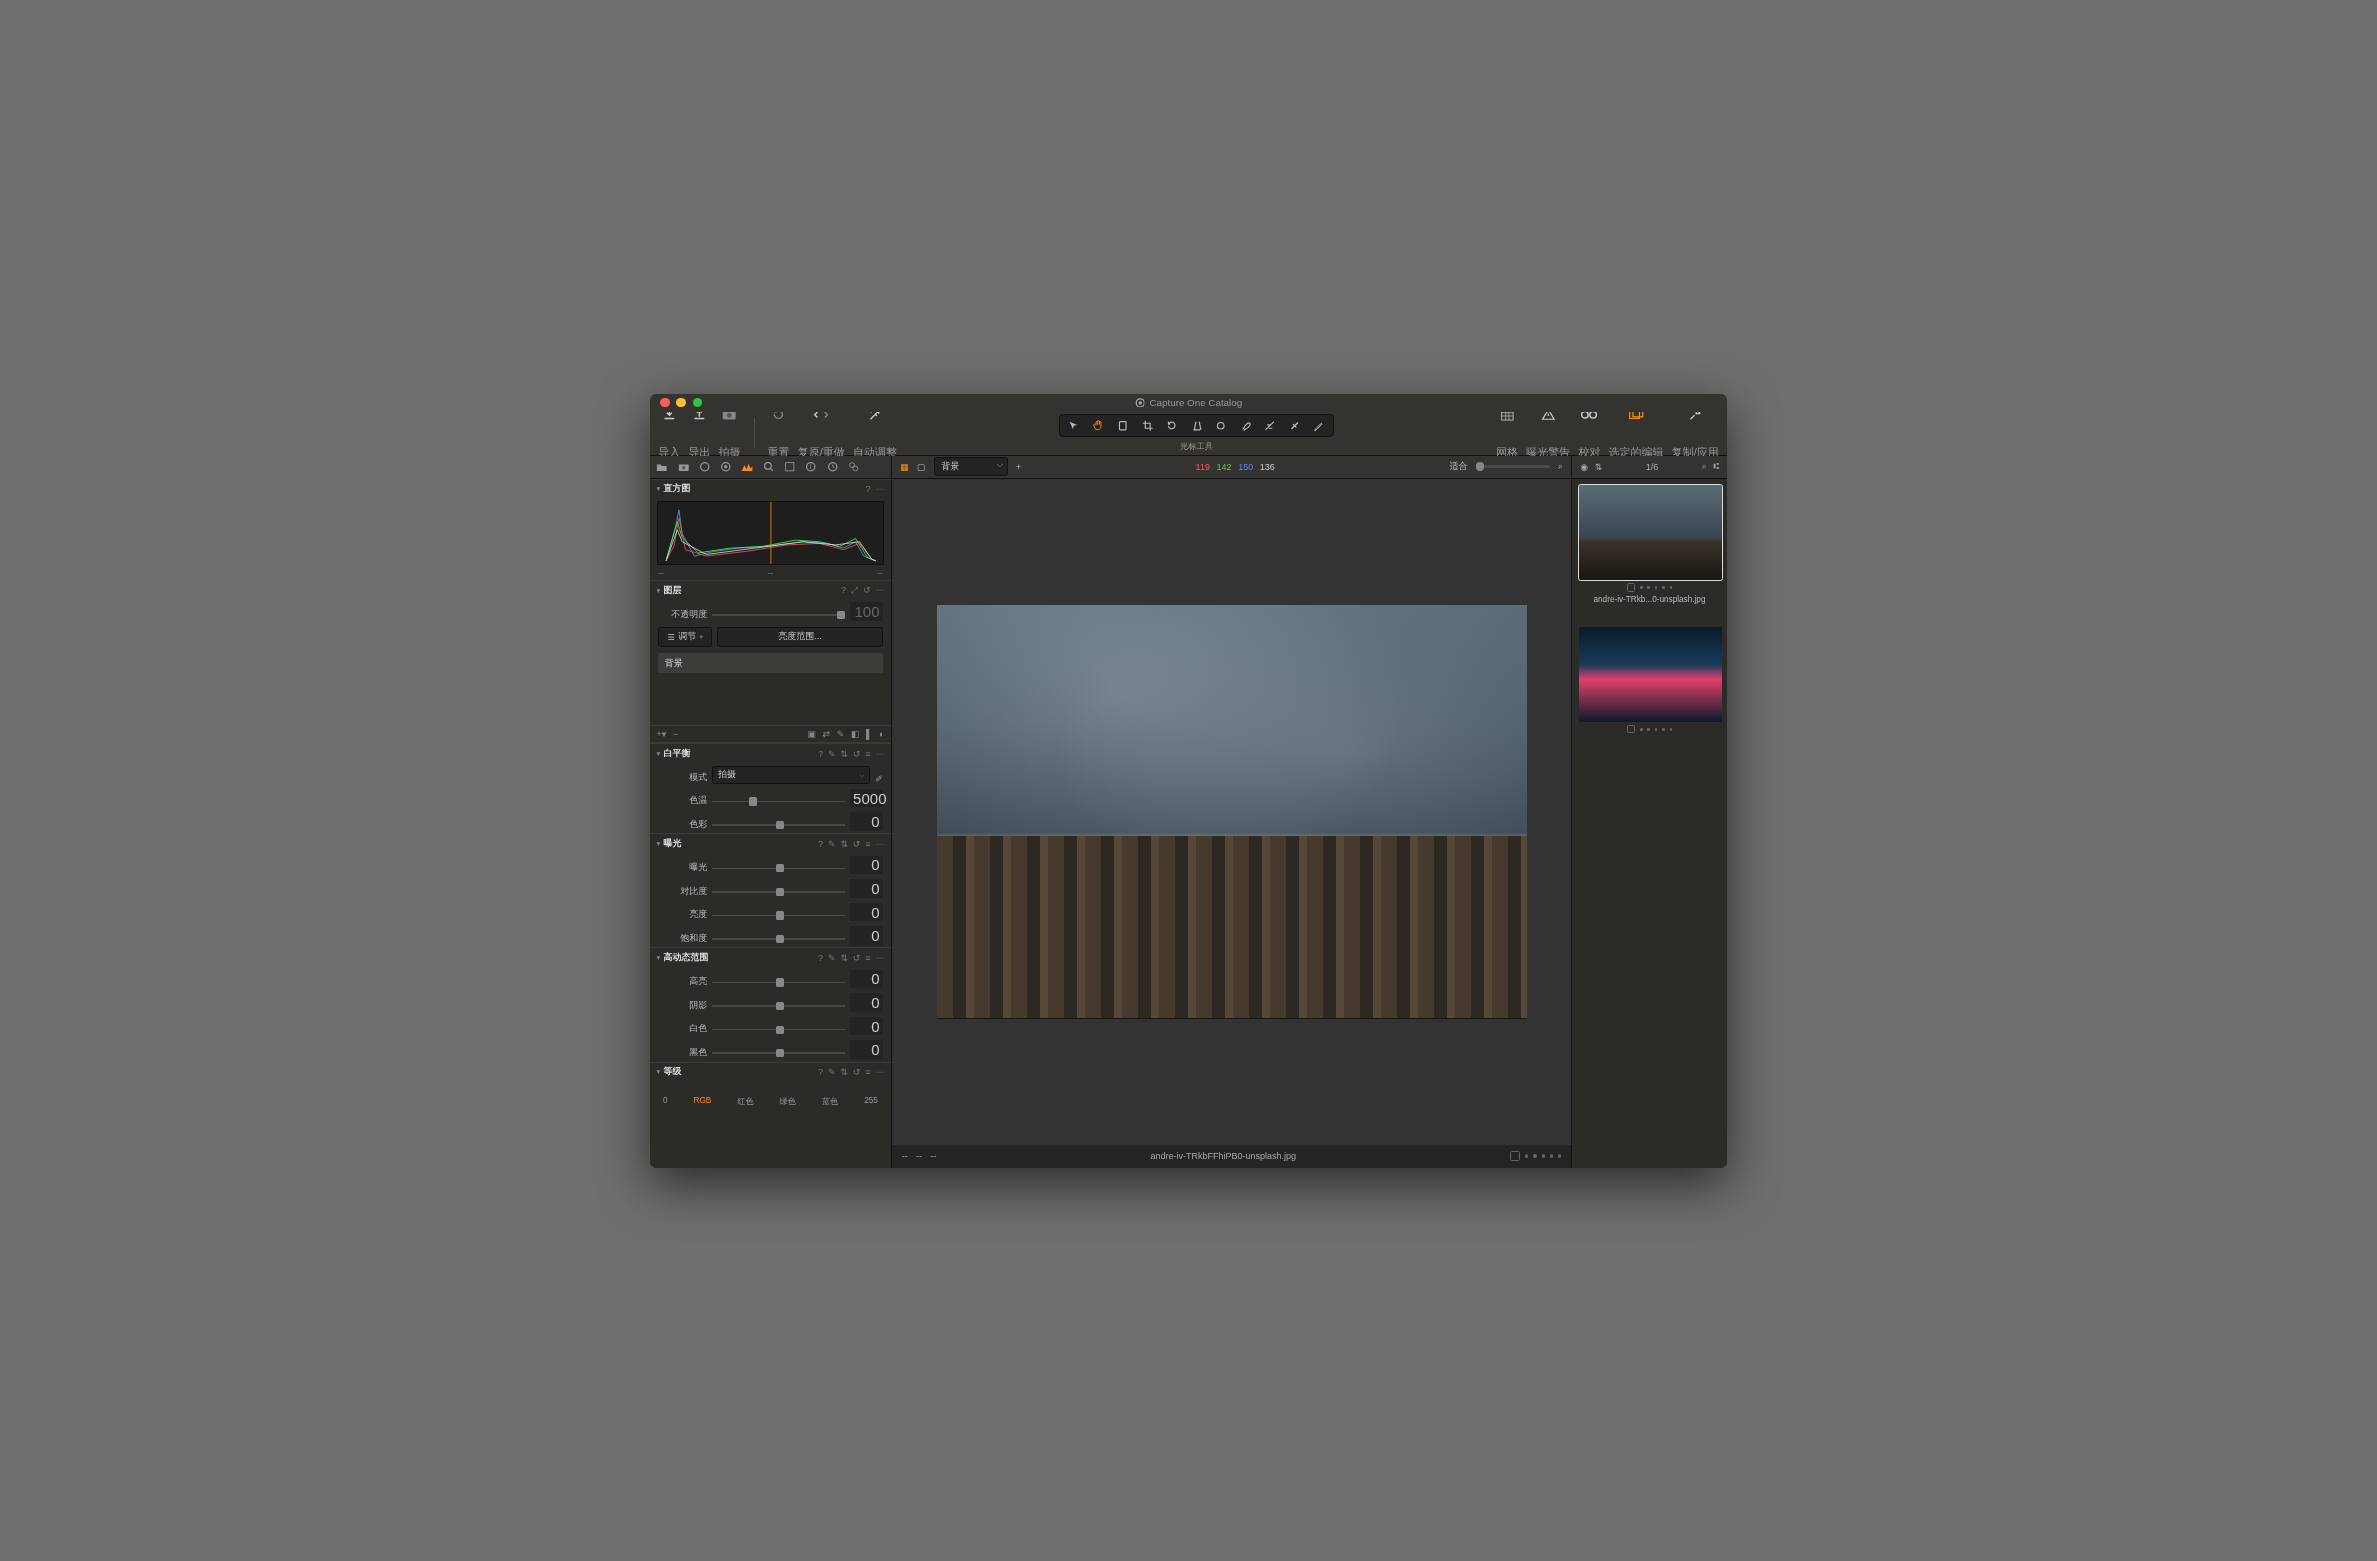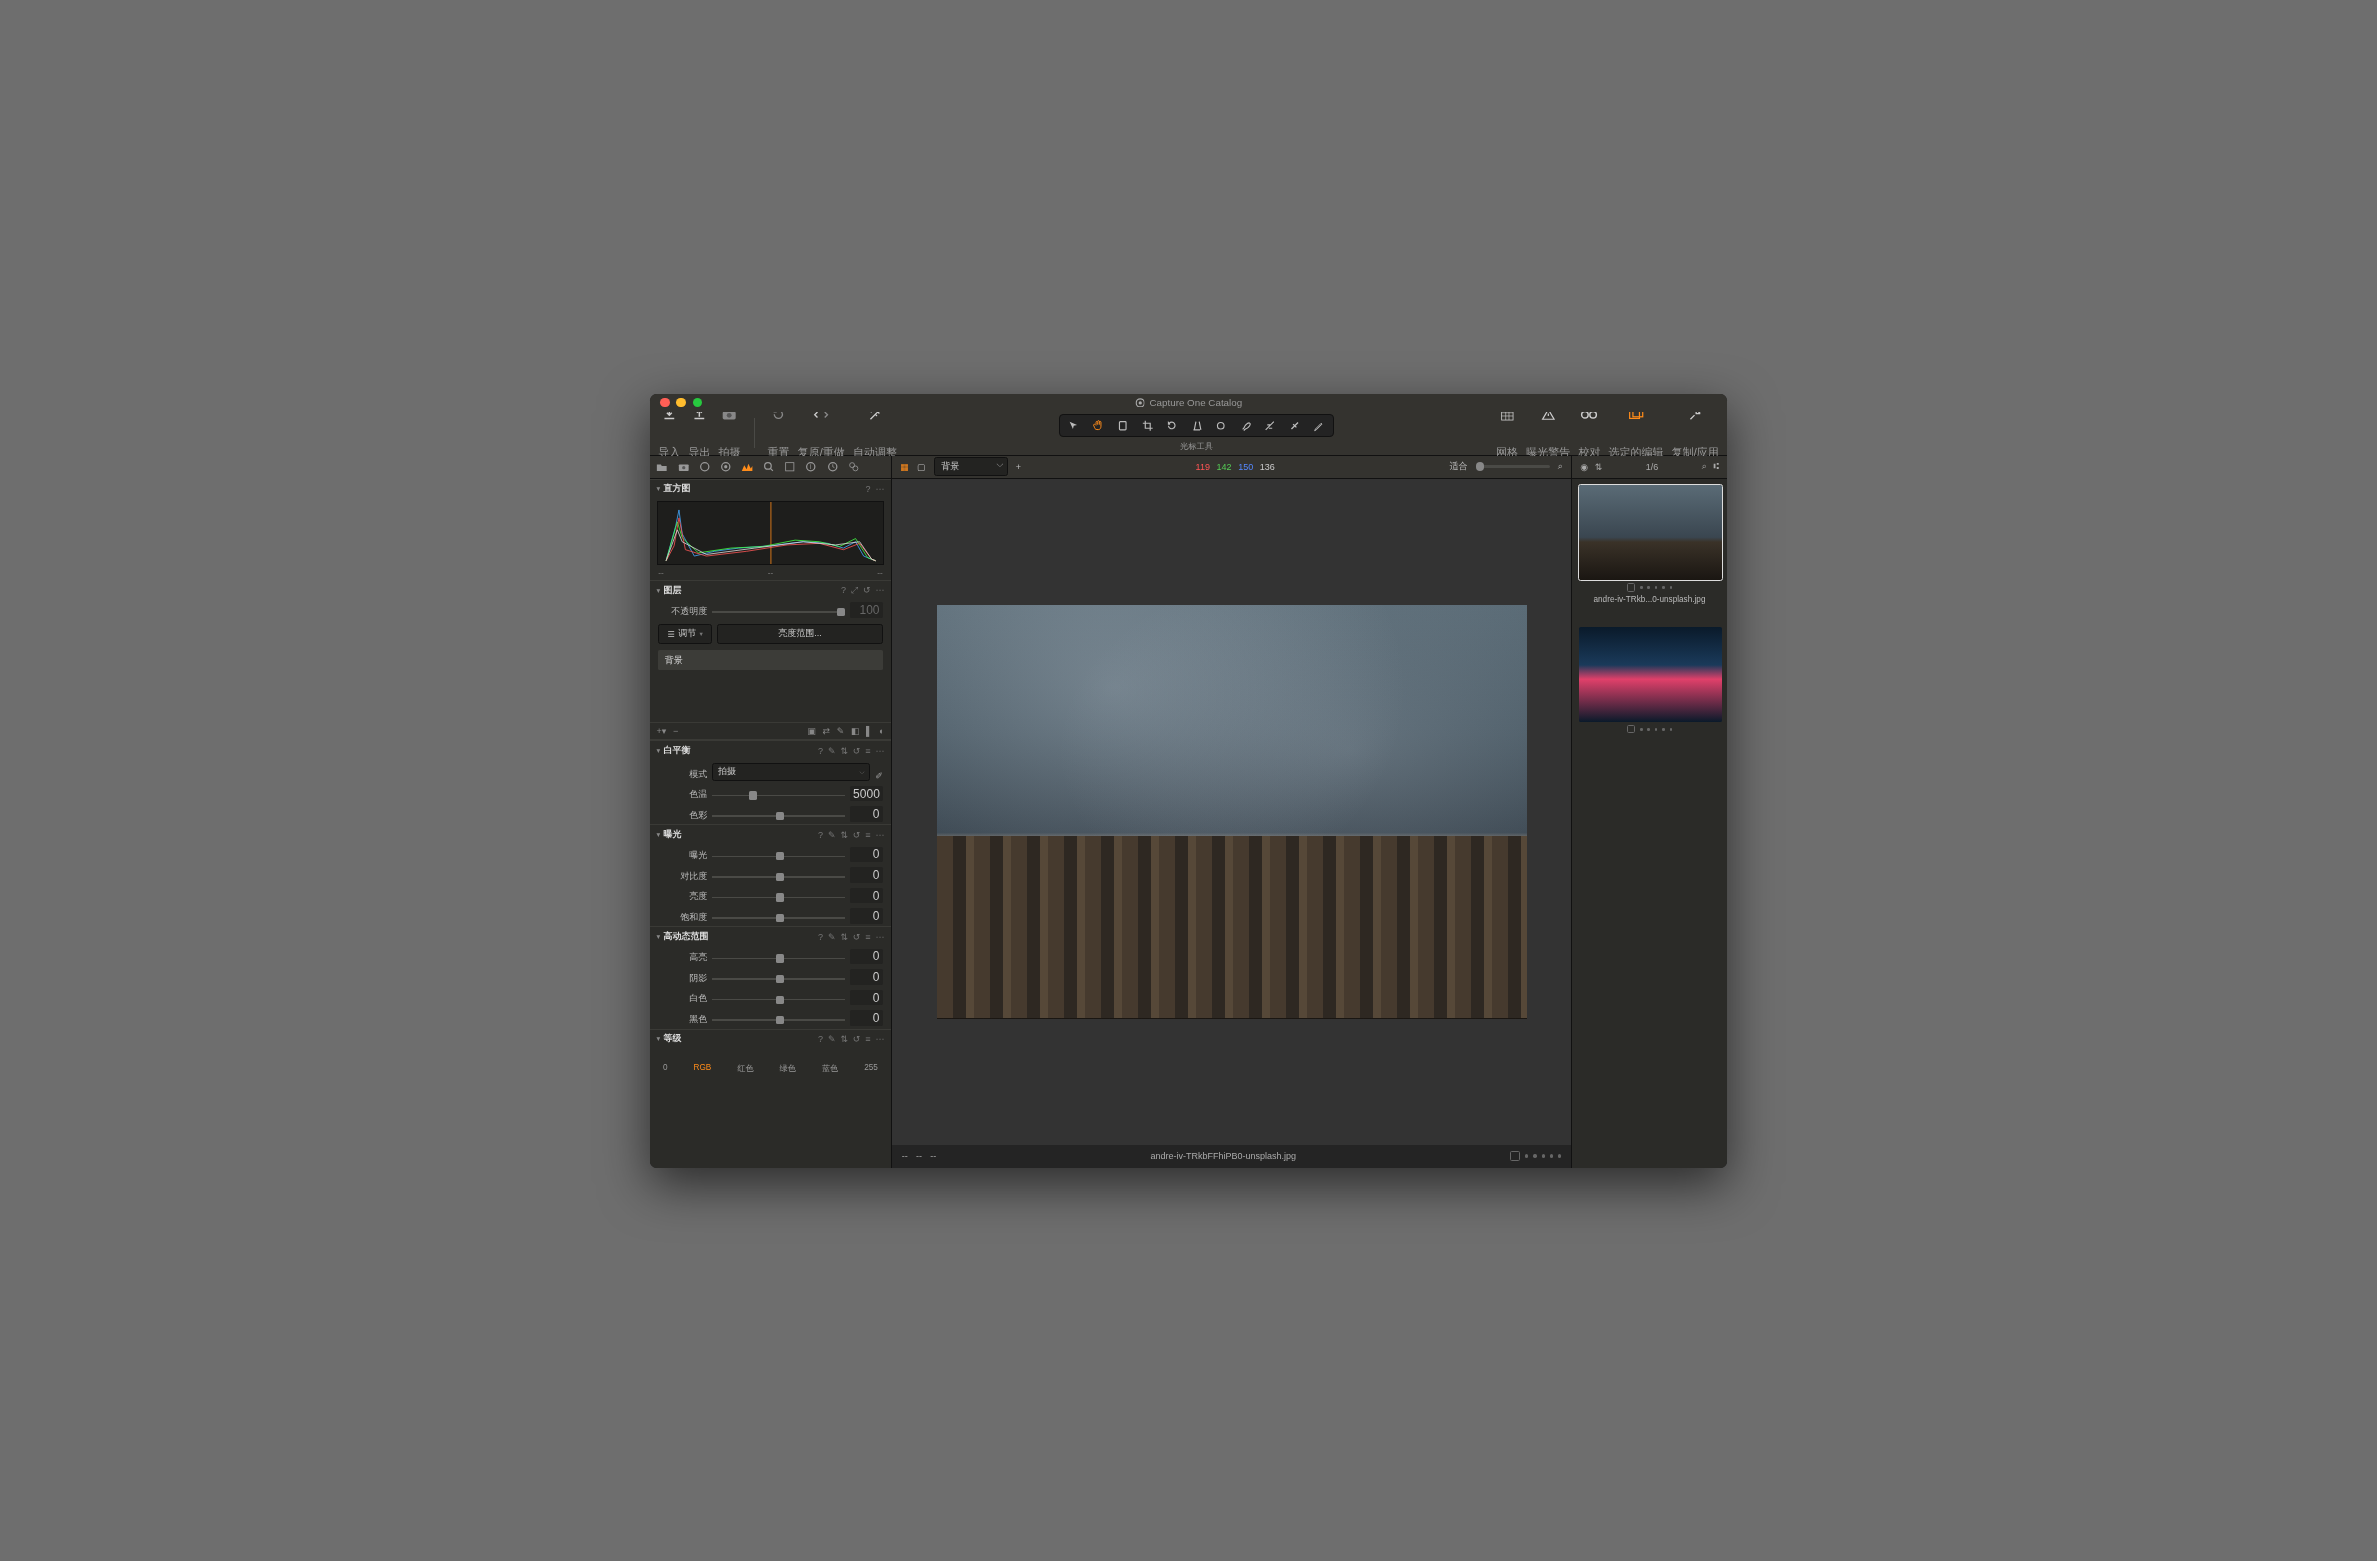--- a/index.html
+++ b/index.html
@@ -32,21 +32,21 @@
 .section .shead .name { font-weight:700; color:#ddd;}
 .section .shead .actions { margin-left:auto; display:flex; gap:4.9px; color:#777; font-size:9px;}
 .section .shead .actions span{cursor:pointer;}
 .histogram { height:64px; background:#1e1e1c; margin:3.3px 6.6px; position:relative; border:0.8px solid #111;}
 .histbar { height:11.5px; display:flex; justify-content:space-between; padding:0 8.2px; color:#777; font-size:8.2px;}
 .row { display:flex; align-items:flex-end; padding:2.5px 8.2px; gap:4.9px;}
 .row .rlbl { width:49px; text-align:right; color:#bbb; font-size:9px;}
 .row .slider { flex:1; height:11.5px; position:relative;}
 .row .slider .track { position:absolute; top:4.9px; left:0; right:0; height:1.6px; background:#4a4a46;}
 .row .slider .thumb { position:absolute; top:1.6px; width:8.2px; height:8.2px; background:#888; border-radius:1.6px; cursor:pointer;}
-.row .val { width:33px; text-align:right; color:#ccc; font-size:12px; background:#232321; padding:0.8px 3.3px; border-radius:1.6px;}
+.row .val { width:33px; text-align:right; color:#ccc; font-size:15px; background:#232321; padding:0.8px 3.3px; border-radius:1.6px;}
 .row .sel { flex:1; background:#232321; border:0.8px solid #111; border-radius:2.5px; padding:1.6px 4.9px; font-size:9px; color:#ccc; display:flex; justify-content:space-between; align-items:center;}
 .btnrow { display:flex; gap:4.9px; padding:3.3px 8.2px;}
 .btnrow .btn { flex:1; background:#232321; border:0.8px solid #111; border-radius:2.5px; padding:2.5px 4.9px; text-align:center; font-size:9px; color:#ccc; cursor:pointer;}
 .layerlist { padding:3.3px 8.2px;}
 .layeritem { background:#3c3c38; padding:3.3px 6.6px; border-radius:1.6px; font-size:9px; color:#ddd;}
 .toolsubbar { height:18px; display:flex; align-items:center; padding:0 6.6px; gap:6.6px; border-top:0.8px solid #3a3a36; border-bottom:0.8px solid #3a3a36; color:#888;}
 .toolsubbar span{cursor:pointer;}
 .viewer { flex:1; display:flex; flex-direction:column; background:#242424;}
 .viewtop { height:23px; background:#34332f; display:flex; align-items:center; padding:0 8.2px; gap:8.2px; border-bottom:0.8px solid #111;}
 .viewtop .vsel { background:#232321; border:0.8px solid #111; border-radius:2.5px; padding:1.6px 14.7px 1.6px 6.6px; font-size:9px; color:#ccc; position:relative; min-width:74px;}

